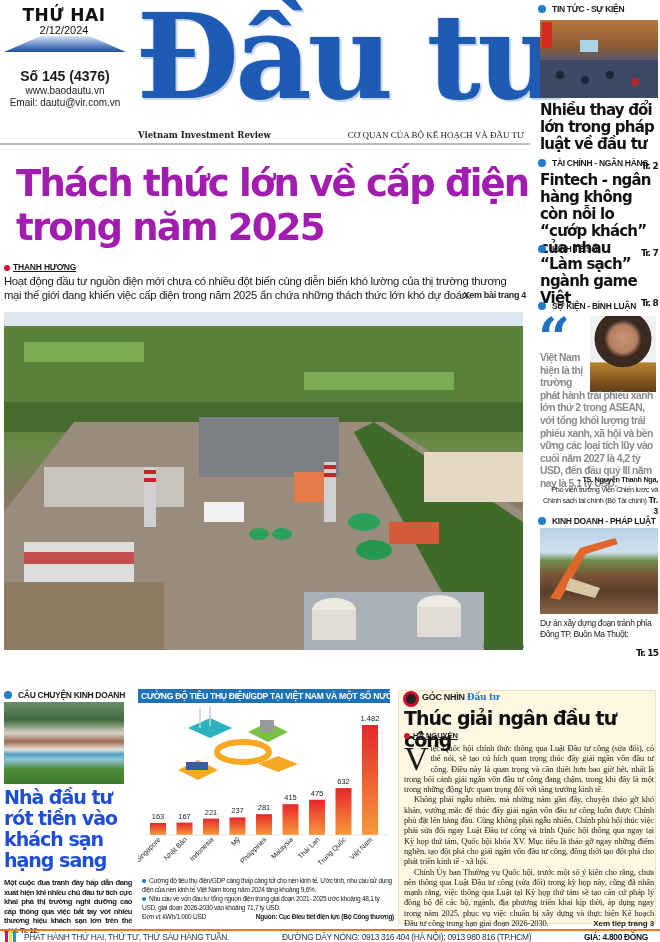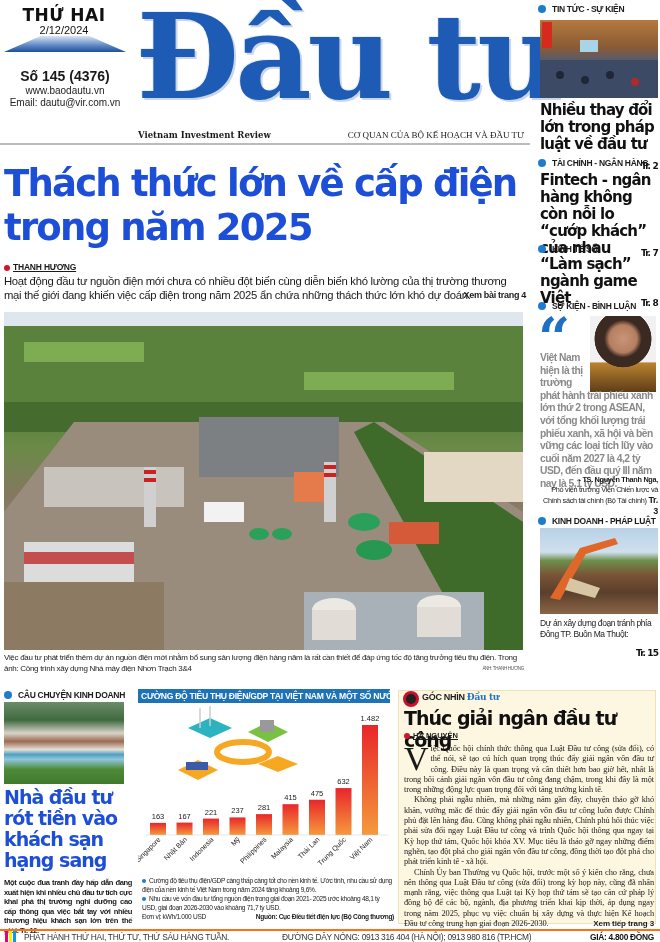--- a/index.html
+++ b/index.html
@@ -13,21 +13,21 @@
 #day-box .wedge{position:absolute;left:4px;top:36px;width:122px;height:16px;background:linear-gradient(180deg,#d9e4f3 0%,#5d86c4 60%,#1b4f9e 100%);clip-path:polygon(30% 0,70% 0,100% 100%,0 100%)}
 #issue-box{left:0;top:68px;width:130px;text-align:center;line-height:12px}
 #issue-box .issue{font-weight:bold;font-size:14px;line-height:17px}
 #issue-box .small{font-size:10px;color:#222}
 #logo{left:136px;top:-8px;width:388px;height:130px;font-family:"DejaVu Serif",serif;font-weight:bold;font-size:118px;letter-spacing:-4px;color:#1e5bb5;line-height:130px;text-shadow:2px 2px 0 #c9d6ea,-1px -1px 0 #e8eef8;white-space:nowrap}
 #masthead-sub{left:138px;top:128px;width:386px;height:14px;font-size:9px;display:flex;justify-content:space-between;align-items:center}
 #masthead-sub .vir{font-family:"DejaVu Serif",serif;font-weight:bold;font-size:8.5px}
 #masthead-sub .agency{font-family:"Liberation Serif",serif;font-size:9px}
 #masthead-rule{left:0;top:143px;width:530px;height:2px;background:#bbb}
 
-#lead-title{left:4px;top:162px;width:524px;font-family:"DejaVu Sans",sans-serif;font-weight:bold;font-size:37px;line-height:44px;letter-spacing:-1.8px;color:#1d4ed8}
+#lead-title{left:16px;top:162px;width:524px;font-family:"DejaVu Sans",sans-serif;font-weight:bold;font-size:37px;line-height:44px;letter-spacing:-1.8px;color:#a21caf}
 #lead-byline{left:4px;top:262px;font-size:8.5px;font-weight:bold;text-decoration:underline;letter-spacing:-0.2px}
 .bullet{display:inline-block;width:6px;height:6px;border-radius:50%;background:#d0152b;margin-right:3px;vertical-align:middle}
 .bullet.blue{background:#1f7ccc;width:8px;height:8px}
 #lead-summary{left:4px;top:274px;width:522px;font-size:11.3px;line-height:14px;letter-spacing:-0.3px}
 #lead-summary .more{position:absolute;right:0;bottom:0;font-size:9px;font-weight:bold;letter-spacing:-0.3px}
 #lead-photo{left:4px;top:312px;width:519px;height:338px;overflow:hidden;background:linear-gradient(180deg,#dde6ee 0%,#b9c8c3 4%,#6f8d55 10%,#4f7a36 25%,#6b8a48 40%,#857761 55%,#9b8f80 70%,#8d8275 100%)}
 #lead-caption{left:4px;top:652px;width:520px;font-size:8px;line-height:11px;letter-spacing:-0.3px;color:#222}
 #lead-caption .credit{position:absolute;right:0;bottom:0;font-size:4.5px;color:#555}
 
 .rc-label{font-size:8.5px;font-weight:bold;letter-spacing:-0.3px;display:flex;align-items:center;gap:3px}
@@ -72,21 +72,21 @@
 #op-body p{text-indent:10px}
 #op-body p.first{text-indent:0}
 #op-body .dropcap{float:left;font-size:34px;line-height:30px;margin:0 2px 0 0;font-family:"Liberation Serif",serif}
 #op-body .more{float:right;font-family:"Liberation Sans",sans-serif;font-weight:bold;font-size:8px}
 
 #footer{left:0;top:929px;width:660px;height:13px;border-top:2px solid #f97316;display:flex;align-items:center;font-size:8.4px;letter-spacing:-0.3px;color:#333}
 #footer .bars{display:flex;gap:1px;margin:0 8px 0 5px}
 #footer .bars span{display:block;width:3px;height:11px}
 #footer .left{width:258px}
 #footer .mid{flex:1}
-#footer .price{font-weight:bold;margin-right:6px;color:#111}
+#footer .price{font-weight:bold;margin-right:12px;color:#111}
 </style>
 </head>
 <body>
 
 <div id="day-box" class="abs">
   <div class="day">THỨ HAI</div>
   <div class="date">2/12/2024</div>
   <div class="wedge"></div>
 </div>
 <div id="issue-box" class="abs">
@@ -136,21 +136,20 @@
     <rect x="385" y="210" width="50" height="22" fill="#d55a3a"></rect>
     <rect x="300" y="280" width="180" height="58" fill="#a9b1b8"></rect>
     <ellipse cx="330" cy="298" rx="22" ry="12" fill="#ece9e3"></ellipse>
     <rect x="308" y="298" width="44" height="30" fill="#e1ddd6"></rect>
     <ellipse cx="435" cy="295" rx="22" ry="12" fill="#ece9e3"></ellipse>
     <rect x="413" y="295" width="44" height="30" fill="#e1ddd6"></rect>
     <rect x="0" y="270" width="160" height="68" fill="#8c7a63"></rect>
   </svg>
 </div>
 <div id="lead-caption" class="abs">
-  <span>Việc đầu tư phát triển thêm dự án nguồn điện mới nhằm bổ sung sản lượng điện hàng năm là rất cần thiết để đáp ứng tốc độ tăng trưởng tiêu thụ điện. Trong ảnh: Công trình xây dựng Nhà máy điện Nhơn Trạch 3&amp;4</span>
   <span class="credit">ẢNH: THANH HƯƠNG</span>
 </div>
 
 <div id="rc1" class="abs rc-label">
     <span class="bullet blue"></span>
     <span>TIN TỨC - SỰ KIỆN</span>
   </div>
 <div id="rc1-photo" class="abs">
   <svg width="118" height="78">
     <rect x="2" y="2" width="10" height="26" fill="#d52b1e"></rect>

